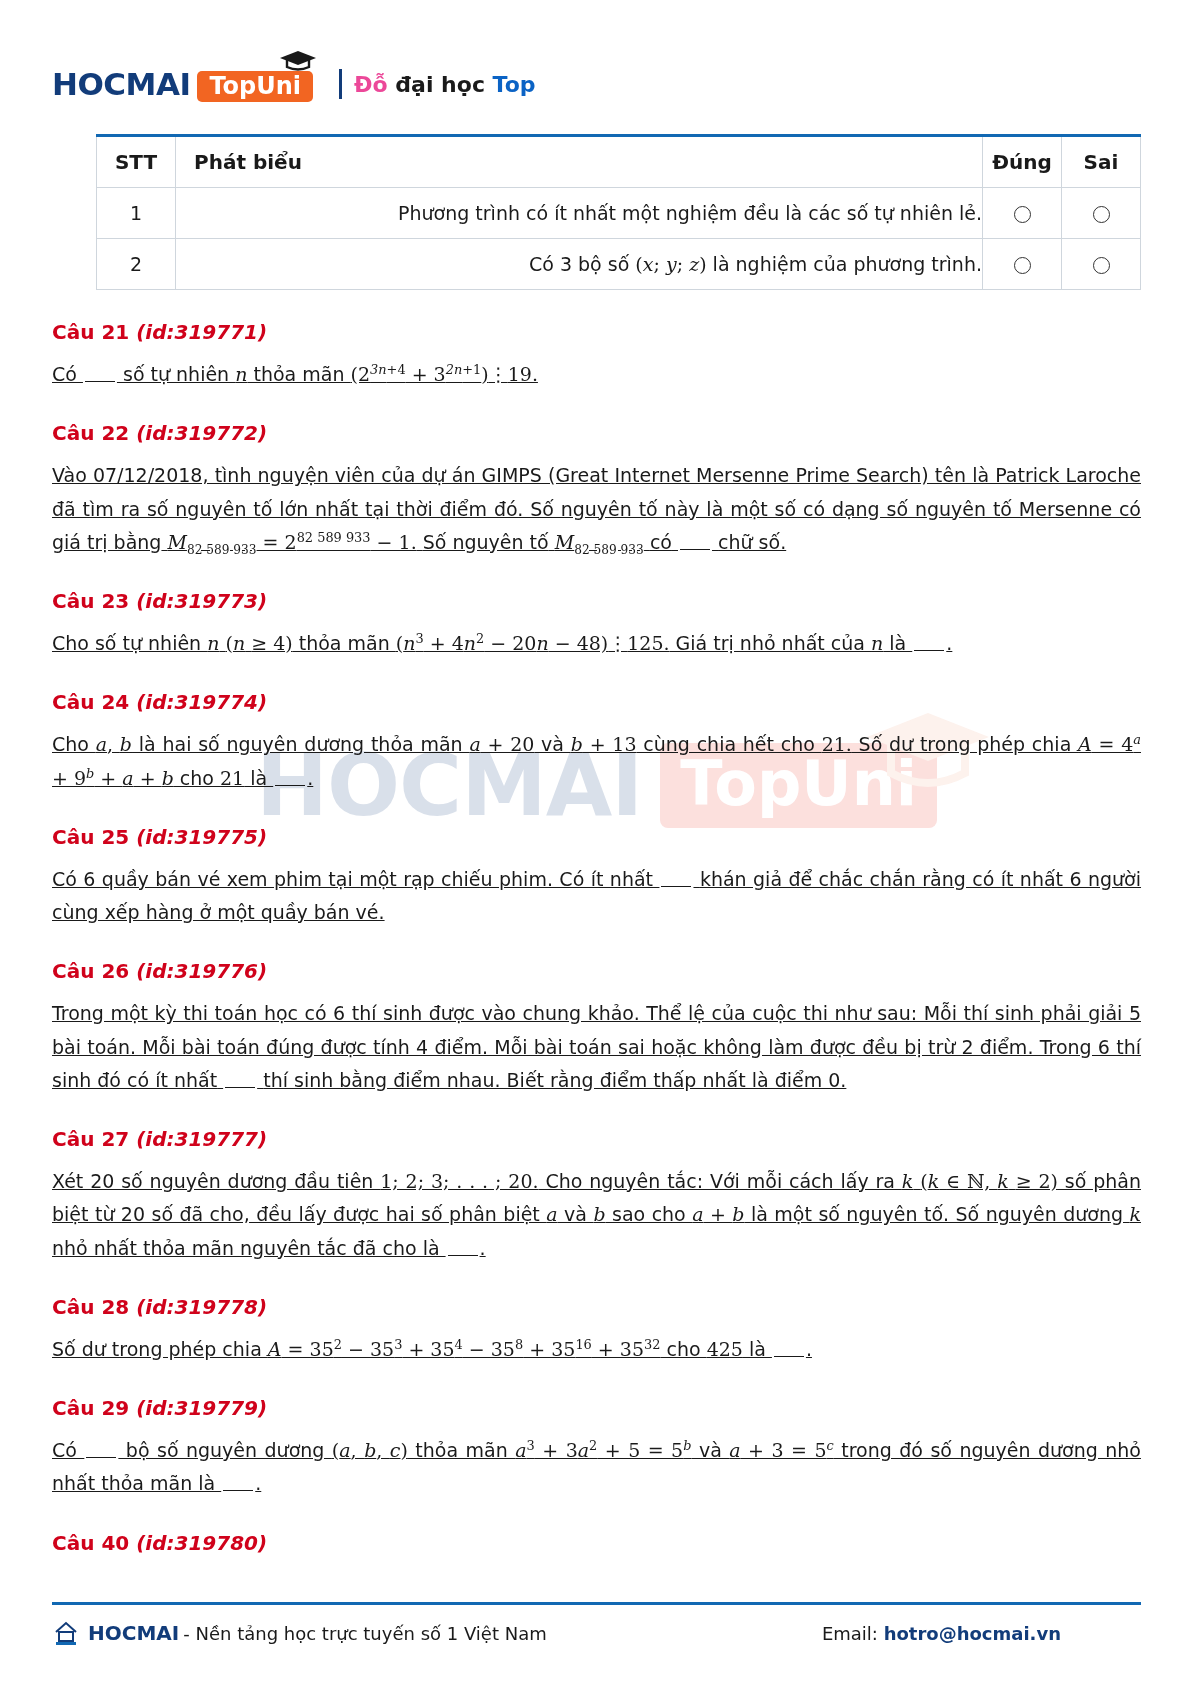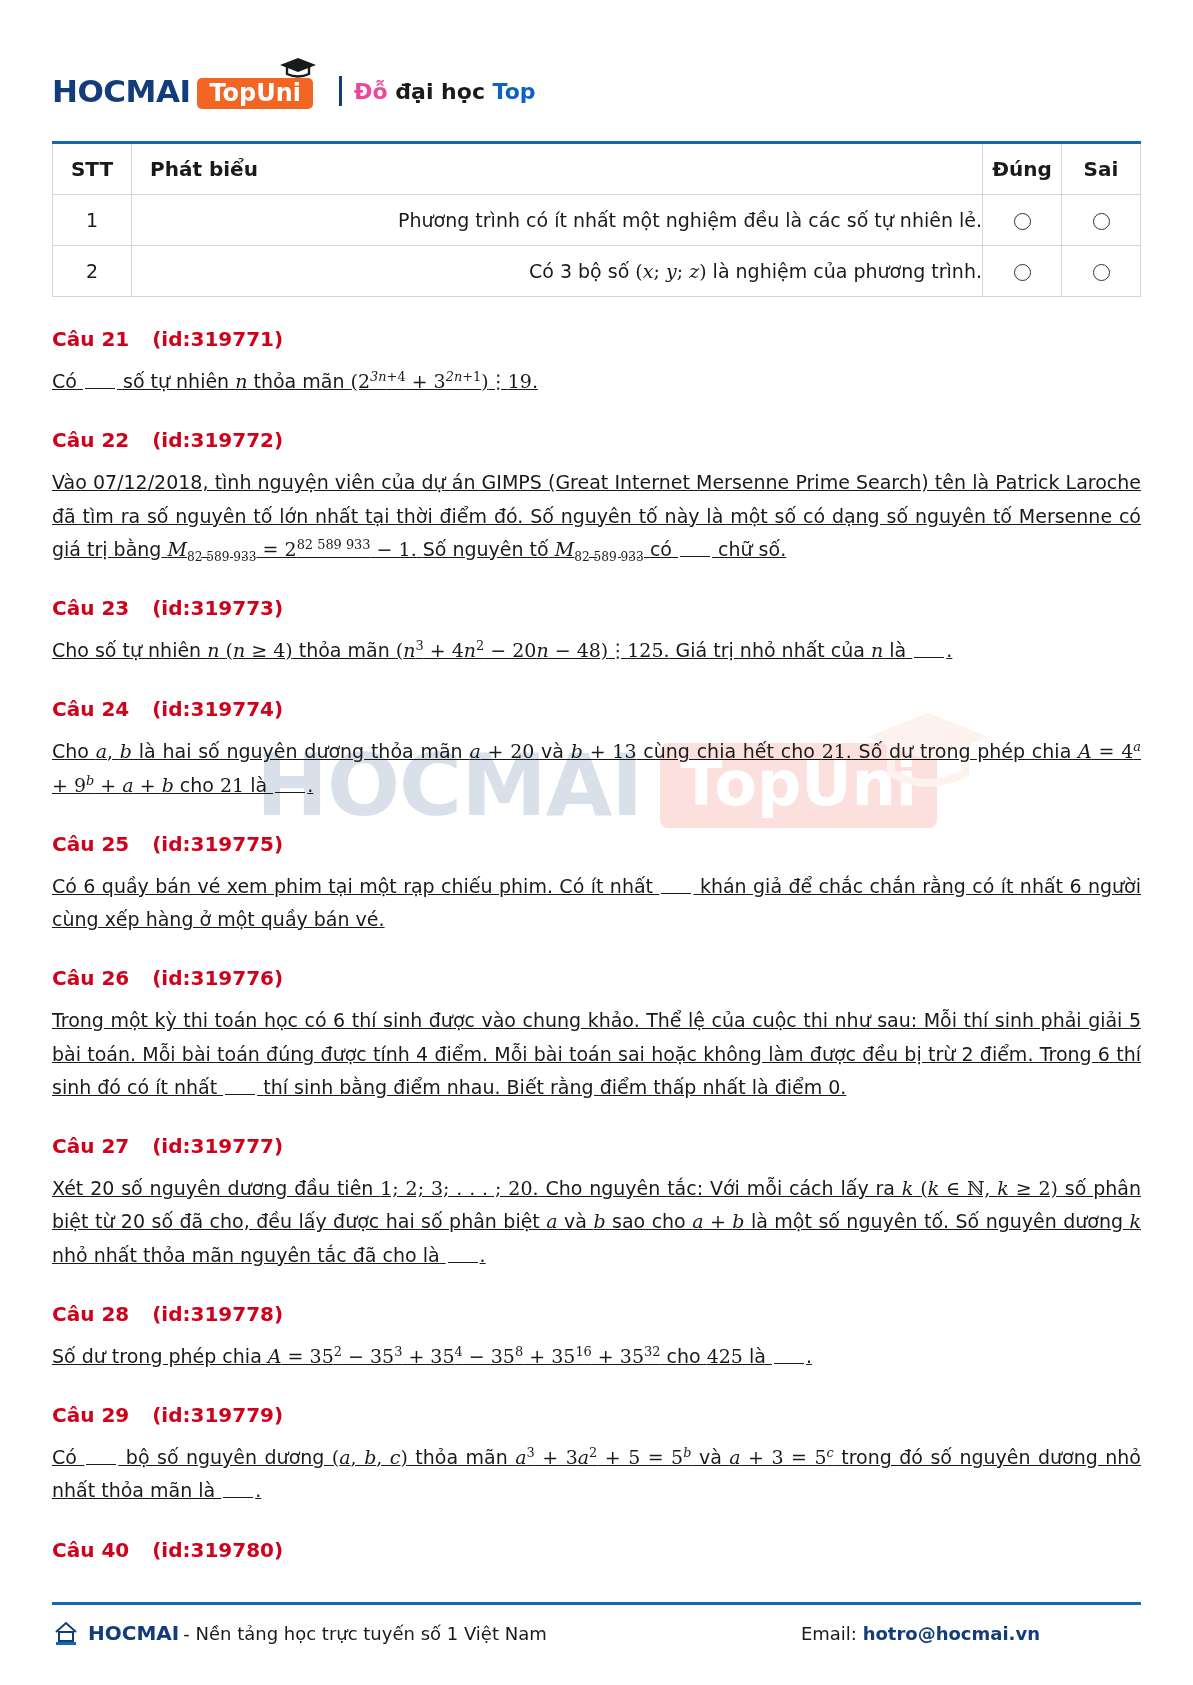--- a/index.html
+++ b/index.html
@@ -4,21 +4,21 @@
 <style>
   html, body { margin:0; padding:0; }
   body {
     width:1193px; height:1685px;
     background:#ffffff;
     font-family:"DejaVu Sans", sans-serif;
     color:#1a1a1a;
     position:relative;
     overflow:hidden;
   }
-  .page { position:relative; width:1193px; height:1685px; box-sizing:border-box; padding:15px 52px; }
+  .page { position:relative; width:1193px; height:1685px; box-sizing:border-box; padding:8px 52px; }
 
   
   .header { display:flex; align-items:center; height:118px; padding-top:34px; box-sizing:border-box; }
   .logo-wrap { display:flex; align-items:flex-end; position:relative; }
   .logo-hocmai {
     font-family:"DejaVu Sans", sans-serif;
     font-weight:bold; font-size:31px; letter-spacing:-0.5px;
     color:#123c7a;
   }
   .logo-topuni {
@@ -45,40 +45,40 @@
   .watermark {
     position:absolute; left:0; right:0; top:735px;
     display:flex; align-items:center; justify-content:center;
     pointer-events:none; opacity:0.16; z-index:0;
   }
   .wm-hocmai { font-size:86px; font-weight:bold; color:#123c7a; letter-spacing:-1px; }
   .wm-topuni { margin-left:18px; background:#e8392b; color:#ffffff; font-size:62px; font-weight:bold; padding:4px 20px 8px 20px; border-radius:8px; }
   .wm-cap { position:absolute; right:200px; top:-30px; width:130px; height:90px; }
 
   
-  .table-wrap { margin-top:8px; position:relative; z-index:1; }
+  .table-wrap { margin-top:8px; position:relative; z-index:1;margin-left:44px; }
   table.qtable { width:100%; border-collapse:collapse; font-size:19px; }
   table.qtable th, table.qtable td { border:1px solid #cfd6dd; padding:0; }
   table.qtable thead th {
     border-top:3px solid #1168b3;
     font-weight:bold; font-size:20px; padding:13px 0; text-align:center;
   }
   table.qtable thead th.stt { width:78px; }
   table.qtable thead th.stmt { text-align:left; padding-left:18px; }
   table.qtable thead th.dung { width:78px; }
   table.qtable thead th.sai { width:78px; }
   table.qtable tbody td { padding:14px 0; font-size:19px; }
   table.qtable tbody td.num { text-align:center; }
   table.qtable tbody td.txt { text-align:right; padding-left:18px; }
   table.qtable tbody td.opt { text-align:center; }
   .radio { display:inline-block; width:15px; height:15px; border:1.6px solid #333; border-radius:50%; vertical-align:middle; }
 
   
   .qhead { margin:30px 0 0 0; font-size:20px; font-weight:bold; color:#d0021b; position:relative; z-index:1; }
-  .qhead .qid { font-weight:bold; margin-left:16px; }
+  .qhead .qid { font-style:italic; font-weight:bold; margin-left:0; }
   .qbody { margin:14px 0 0 0; font-size:19px; line-height:1.75; text-align:justify; position:relative; z-index:1;text-decoration:underline; }
   .qbody.center-left { text-align:left; }
 
   
   .m { font-family:"DejaVu Serif", serif; font-style:italic; }
   .mn { font-family:"DejaVu Serif", serif; font-style:normal; }
   sup { font-size:0.68em; vertical-align:super; line-height:0; }
   sub { font-size:0.64em; vertical-align:sub; line-height:0; }
   .blank { display:inline-block; border-bottom:1.6px solid #1a1a1a; width:30px; vertical-align:-1px; margin:0 2px; }
   .vdots { font-family:"DejaVu Serif", serif; letter-spacing:0; }
@@ -88,21 +88,21 @@
     position:absolute; left:52px; right:52px; bottom:38px;
     border-top:3px solid #1168b3;
     padding-top:14px;
     display:flex; align-items:center; justify-content:space-between;
     font-size:18px;
   }
   .footer-left { display:flex; align-items:center; }
   .footer-logo-mark { width:28px; height:28px; margin-right:8px; }
   .footer-brand { font-weight:bold; color:#123c7a; font-size:20px; margin-right:4px; }
   .footer-text { color:#1a1a1a; }
-  .footer-right { margin-right:101px; }
+  .footer-right { margin-right:80px; }
   .footer-right .mail { font-weight:bold; color:#123c7a; }
 </style>
 </head>
 <body>
 
 <div class="page">
 
   <div class="header">
     <div class="logo-wrap">
       <span class="logo-hocmai">HOCMAI</span>

